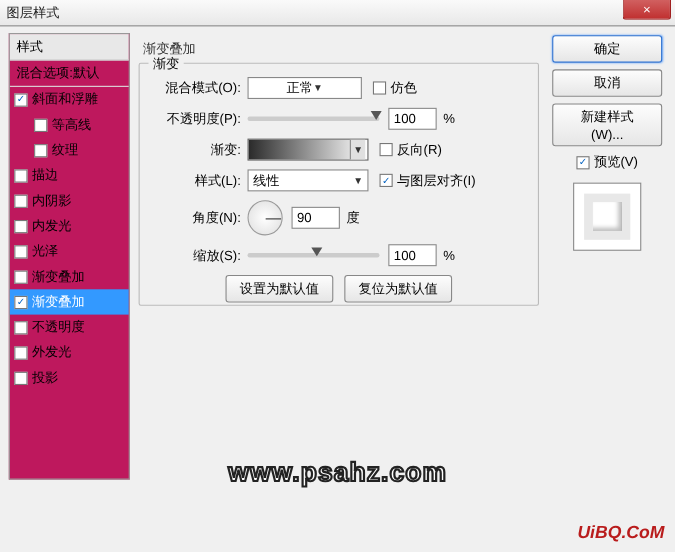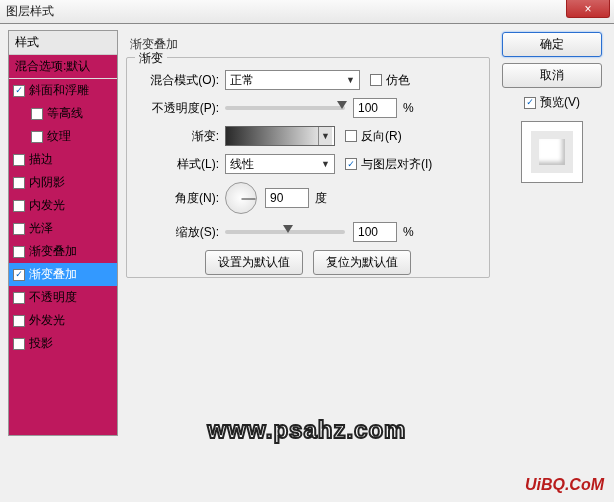--- a/index.html
+++ b/index.html
@@ -21,21 +21,21 @@
 .chk { width: 12px; height: 12px; border: 1px solid #777; background: #fff; margin-right: 4px; display: inline-flex; align-items: center; justify-content: center; font-size: 9px; color: #0060c0; line-height: 1; }
 
 .main { flex: 1; padding: 4px 8px; position: relative; }
 .section-title { padding: 2px 4px; color: #333; }
 .group { border: 1px solid #bbb; border-radius: 2px; margin-top: 2px; padding: 12px 10px 2px 10px; position: relative; }
 .group-legend { position: absolute; top: -8px; left: 8px; background: #f0f0f0; padding: 0 4px; }
 
 .row { display: flex; align-items: center; margin-bottom: 8px; }
 .label { width: 82px; text-align: right; margin-right: 6px; }
 .select { width: 110px; height: 20px; border: 1px solid #888; background: #fff; display: flex; align-items: center; justify-content: space-between; padding: 0 4px; }
-.select.wide { width: 135px; }
+.select.wide { width: 104px; justify-content: center; }
 .dropdown-arrow { font-size: 9px; color: #333; }
 
 .grad-swatch { width: 110px; height: 20px; border: 1px solid #666; background: linear-gradient(to right, #2a2a2a, #ffffff); display: flex; align-items: center; justify-content: flex-end; padding-right: 2px; }
 .grad-swatch .dropdown-arrow { background: #e0e0e0; border-left: 1px solid #888; width: 14px; height: 18px; display: flex; align-items: center; justify-content: center; }
 
 .check-inline { display: flex; align-items: center; margin-left: 10px; }
 
 .slider { width: 120px; height: 4px; background: #ccc; position: relative; margin-right: 8px; border-radius: 2px; }
 .slider .thumb { position: absolute; top: -5px; width: 0; height: 0; border-left: 5px solid transparent; border-right: 5px solid transparent; border-top: 8px solid #555; }
 
@@ -201,20 +201,21 @@
       <div class="btn-row">
         <div class="btn">设置为默认值</div>
         <div class="btn">复位为默认值</div>
       </div>
     </div>
   </div>
 
   <div class="rightcol">
     <div class="btn primary">确定</div>
     <div class="btn">取消</div>
+    <div class="btn">新建样式(W)...</div>
     <div class="check-inline" style="margin-left:0">
       <span class="chk">✓</span>
       <span>预览(V)</span>
     </div>
     <div class="preview-box">
       <div class="preview-inner2"></div>
     </div>
   </div>
 
 </div>

